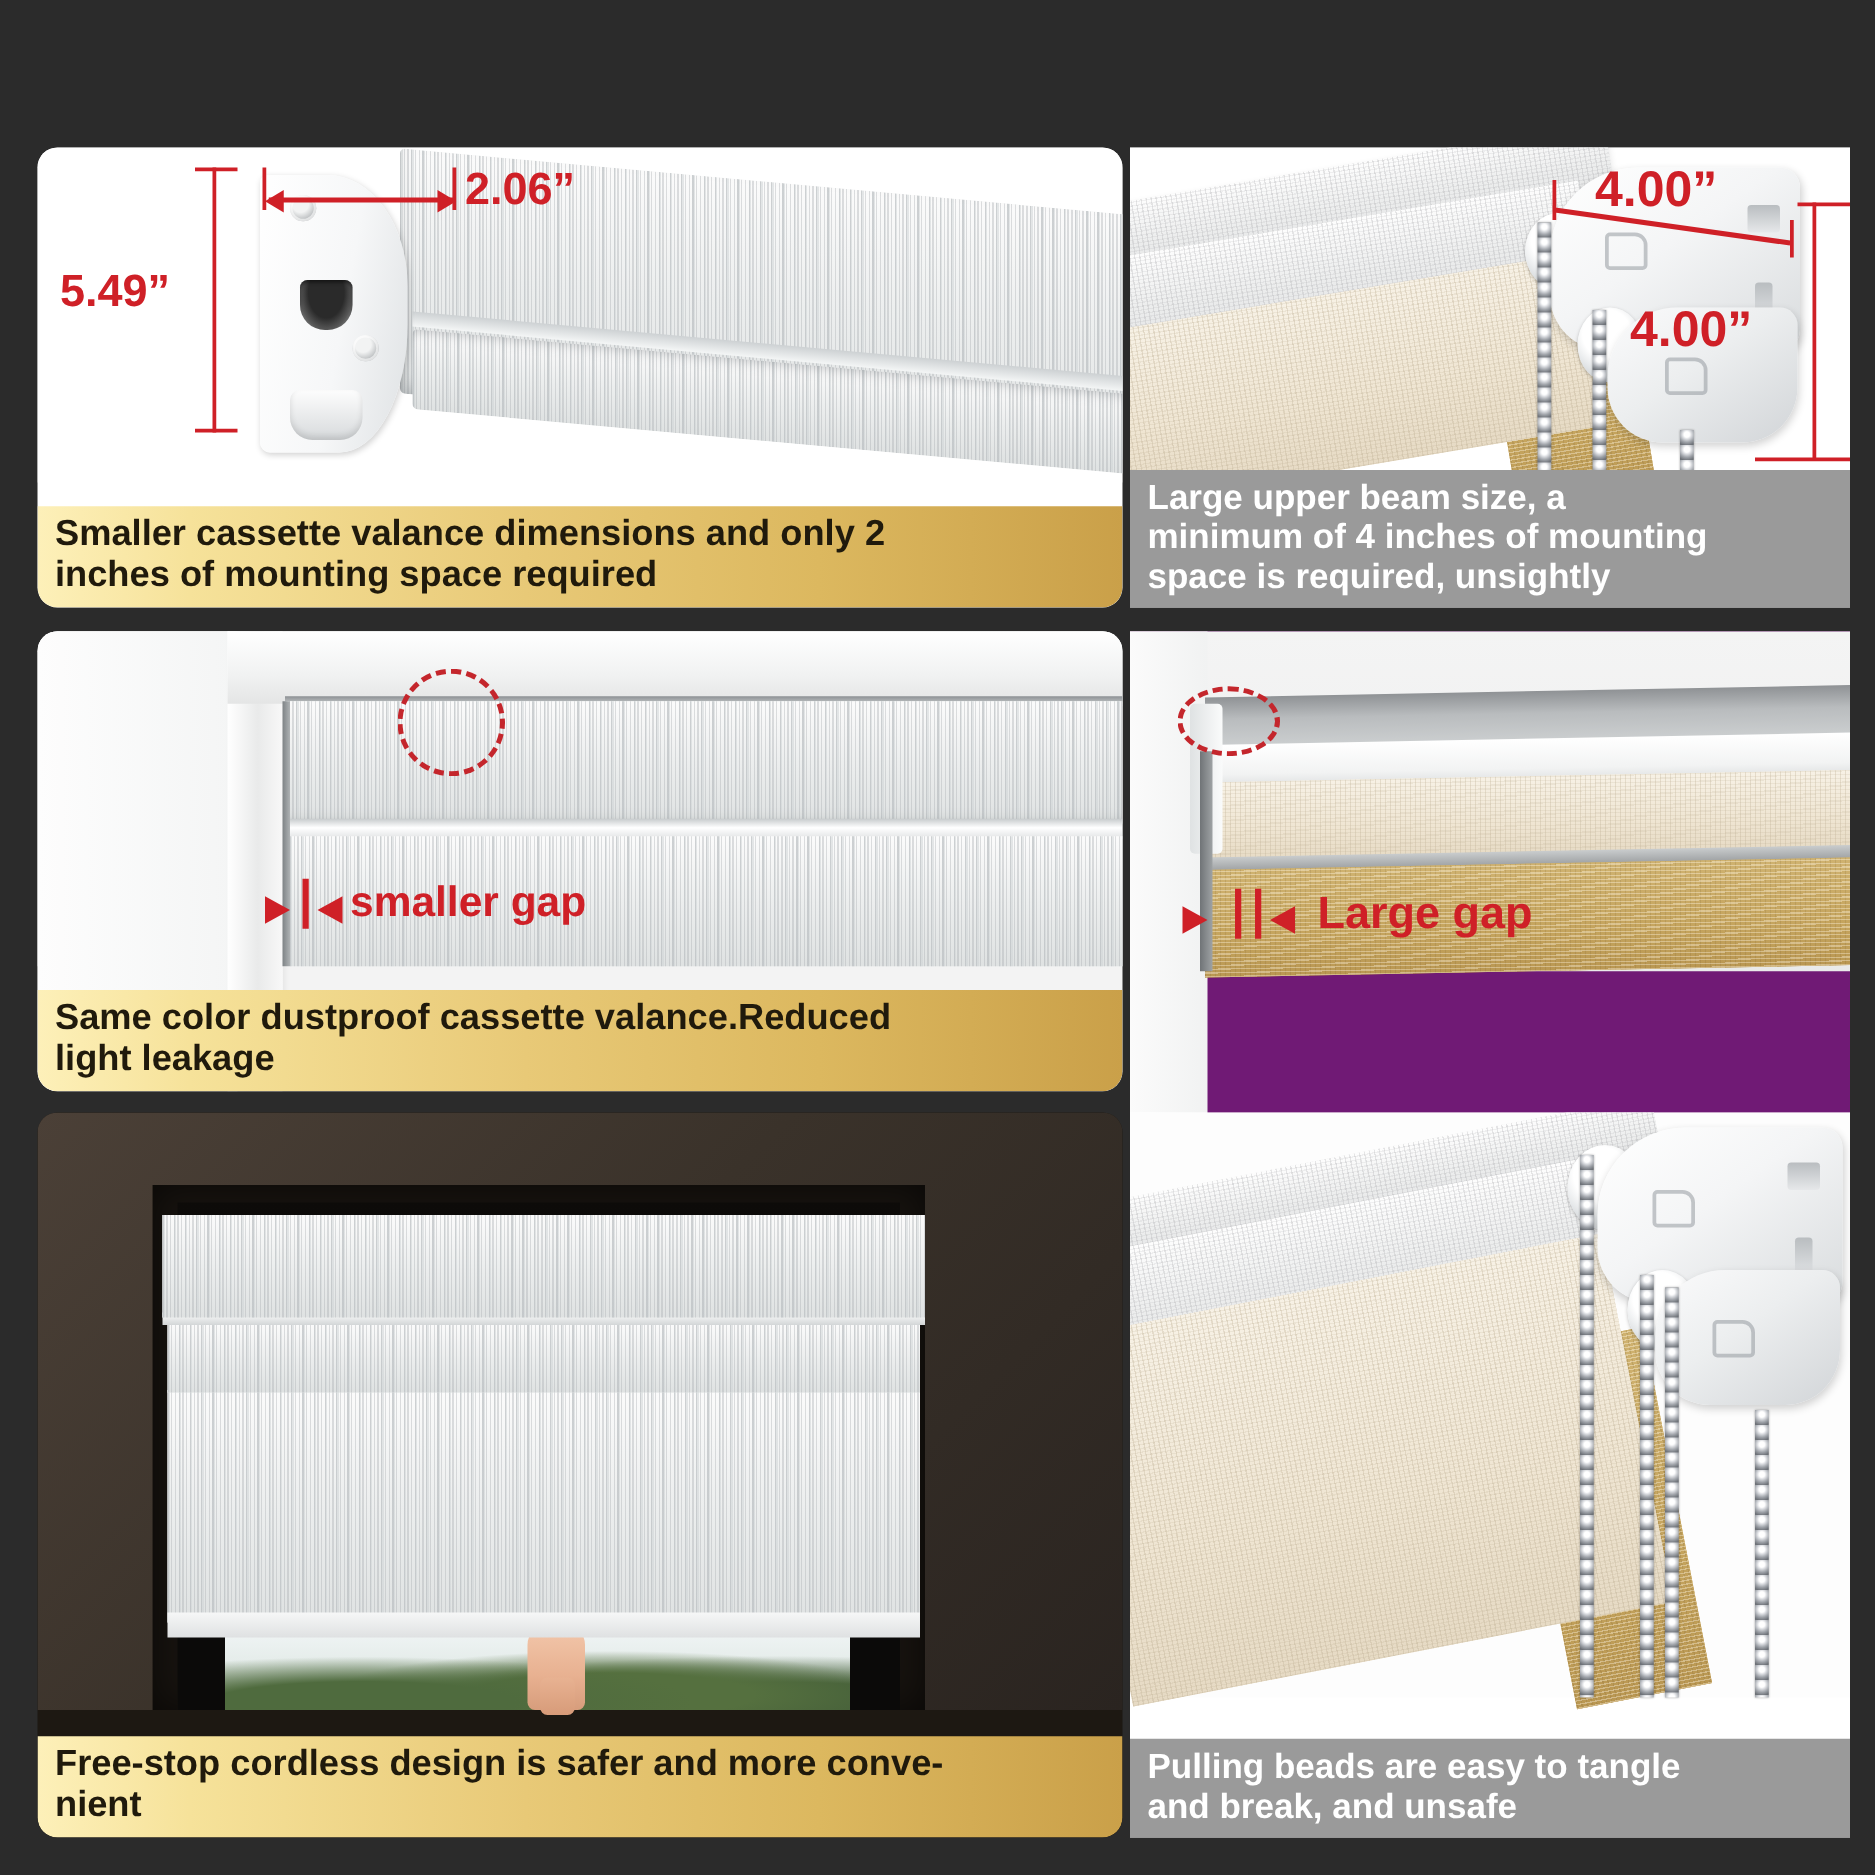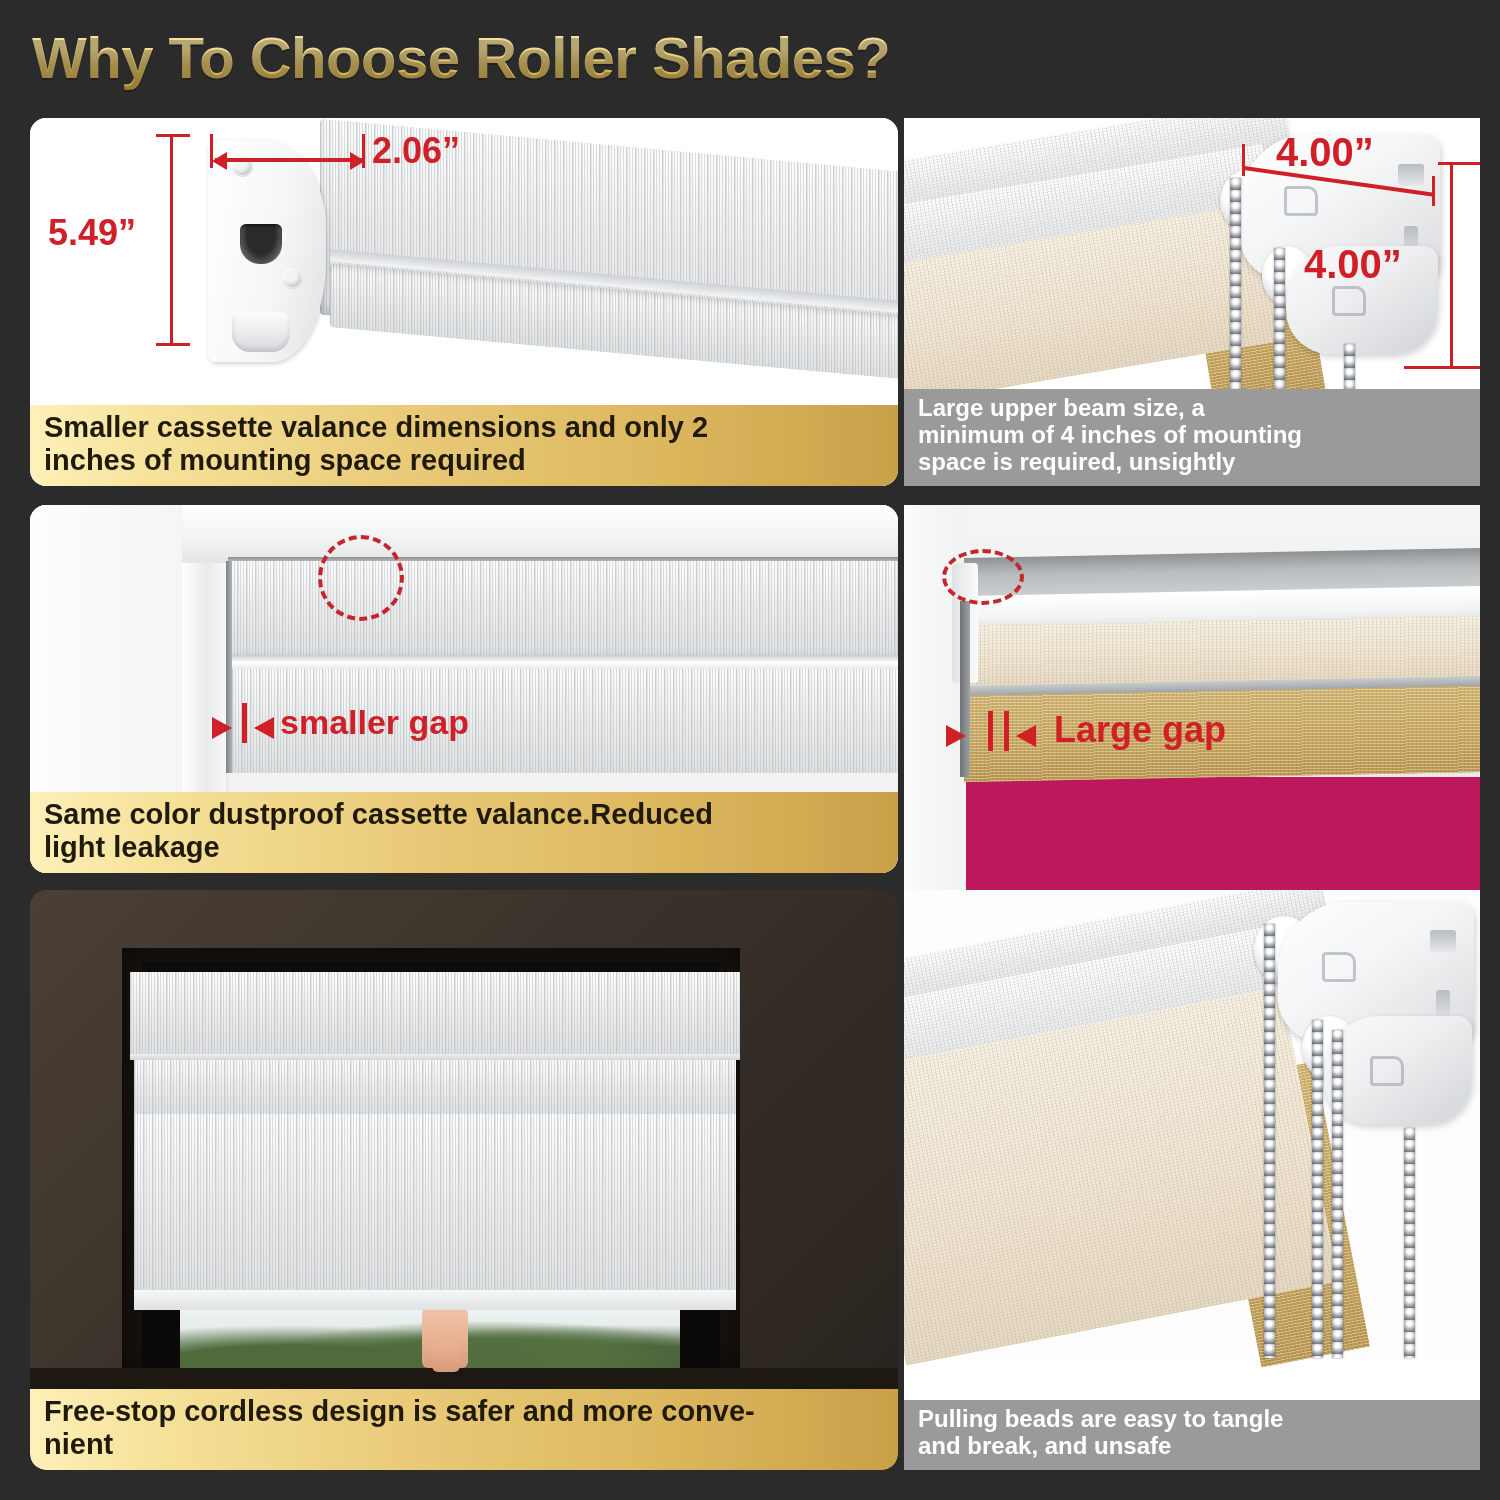--- a/index.html
+++ b/index.html
@@ -43,21 +43,21 @@
   .cap.good {
     background: linear-gradient(90deg, #fdf0b9 0%, #f6e29a 14%, #e8c977 45%, #dcb85f 72%, #caa049 100%);
     color: #201a0c;
     font-size: 29px;
     border-bottom-left-radius: 16px;
     border-bottom-right-radius: 16px;
   }
   .cap.bad {
     background: #9a9a9a;
     color: #ffffff;
-    font-size: 24px;
+    font-size: 28px;
   }
   .cap span { display: block; }
 
   
 
   
   .tex-white {
     background-color:#f2f2f1;
     background-image:
       repeating-linear-gradient(90deg, rgba(175,175,178,.30) 0 1px, rgba(255,255,255,0) 1px 4px),
@@ -219,21 +219,21 @@
   }
   .wf-shade {
     position:absolute; left:202px; top:164px; width:666px; height:104px;
   }
   .wf-gapbar {
     position:absolute; left:196px; top:56px; width:6px; height:212px;
     background: linear-gradient(90deg,#7e8386,#aeb2b4);
   }
 
   
-  #p4 { left: 904px; top: 505px; width: 576px; height: 388px; background:#be185d; }
+  #p4 { left: 904px; top: 505px; width: 576px; height: 388px; background:#701a75; }
   #p4 .ph { height: 272px; background: linear-gradient(180deg,#f4f4f4 0%, #eeefef 60%, #e9eaea 100%); }
   .lg-wall { position:absolute; left:0; top:0; width:62px; height:100%;
     background: linear-gradient(90deg,#fbfbfb,#f1f2f2); }
   .lg-tube { position:absolute; left:60px; top:48px; width:520px; height:44px;
     background: linear-gradient(180deg,#8f9295 0%, #b9bcbe 40%, #cfd2d3 100%);
     transform: skewY(-1.1deg); }
   .lg-tube-hi { position:absolute; left:60px; top:86px; width:520px; height:34px;
     background: linear-gradient(180deg,#ffffff 0%, #f2f3f3 70%, #dfe1e2 100%);
     transform: skewY(-1.1deg); }
   .lg-cream { position:absolute; left:60px; top:116px; width:520px; height:64px;
@@ -301,21 +301,20 @@
     position:absolute; width:34px; height:30px;
     border: 3px solid rgba(150,155,160,.55);
     border-radius: 4px 10px 4px 4px;
   }
 </style>
 </head>
 <body>
 
 <div id="root">
 
-  <div class="title">Why To Choose Roller Shades?</div>
 
   <div class="panel good" id="p1">
     <div class="ph">
 
       <div class="valance-body tex-brushed"></div>
       <div class="valance-groove"></div>
       <div class="valance-lip tex-brushed"></div>
 
       <div class="endcap">
         <div class="endcap-slot"></div>

